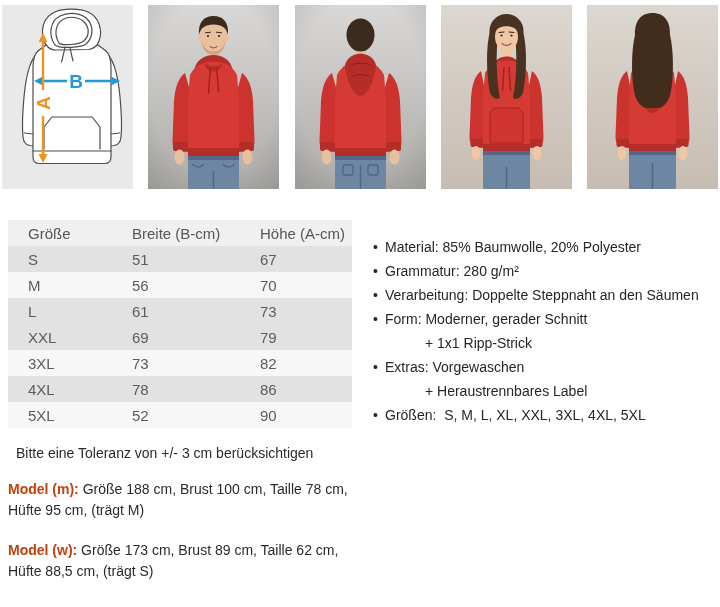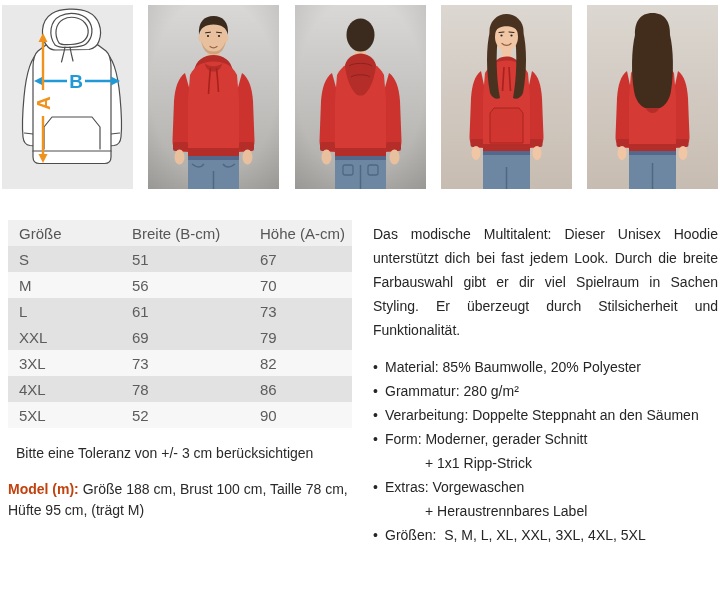--- a/index.html
+++ b/index.html
@@ -32,21 +32,21 @@
   .belt{fill:#53688a}
   .string{stroke:#a8211d;fill:none;stroke-width:1.6}
   .face-line{stroke:#2c2320;fill:none;stroke-width:1;stroke-linecap:round}
   .mouth{stroke:#9c6046;fill:none;stroke-width:1.2;stroke-linecap:round}
   .fold{stroke:#8f211d;fill:none;stroke-width:1}
 
   
   .left-col{position:absolute;top:220px;left:8px;width:348px;}
   table.size-table{table-layout:fixed;border-collapse:collapse;width:344px;font-size:15px;color:#5c5c5c;}
   table.size-table th,table.size-table td{height:26px;font-weight:normal;text-align:left;padding:0;overflow:hidden;white-space:nowrap;}
-  table.size-table .c1{padding-left:11px;}
+  table.size-table .c1{padding-left:20px;}
   table.size-table thead th{background:var(--table-header-bg,#f0f0f0);color:#565656;}
   tr.dark td{background:var(--table-row-dark,#e2e2e2);}
   tr.light td{background:var(--table-row-light,#f7f7f7);}
   .tolerance{margin:15px 8px 0;font-size:14px;color:#2a2a2a;line-height:21px;}
   .model-note{margin:15px 0 0;font-size:14px;color:#2a2a2a;line-height:21px;}
   .model-note b{font-weight:bold;color:#c2410c;}
   .model-note + .model-note{margin-top:19px;}
 
   
   .right-col{position:absolute;top:222px;left:373px;width:345px;}
@@ -284,24 +284,24 @@
         <td>52</td>
         <td>90</td>
       </tr>
     </tbody>
   </table>
 
   <p class="tolerance">Bitte eine Toleranz von +/- 3 cm berücksichtigen</p>
 
   <p class="model-note"><b>Model (m):</b><span> Größe 188 cm, Brust 100 cm, Taille 78 cm, Hüfte 95 cm, (trägt M)</span></p>
 
+  <p class="model-note"><b>Model (w):</b><span> Größe 173 cm, Brust 89 cm, Taille 62 cm, Hüfte 88,5 cm, (trägt S)</span></p>
 </div>
 
 <div class="right-col">
-  <p class="desc">Das modische Multitalent: Dieser Unisex Hoodie unterstützt dich bei fast jedem Look. Durch die breite Farbauswahl gibt er dir viel Spielraum in Sachen Styling. Er überzeugt durch Stilsicherheit und Funktionalität.</p>
 
   <div class="bullets">
     <div class="bullet">
       <span class="dot">•</span>
       <span class="b-text">Material: 85% Baumwolle, 20% Polyester</span>
     </div>
     <div class="bullet">
       <span class="dot">•</span>
       <span class="b-text">Grammatur: 280 g/m²</span>
     </div>

